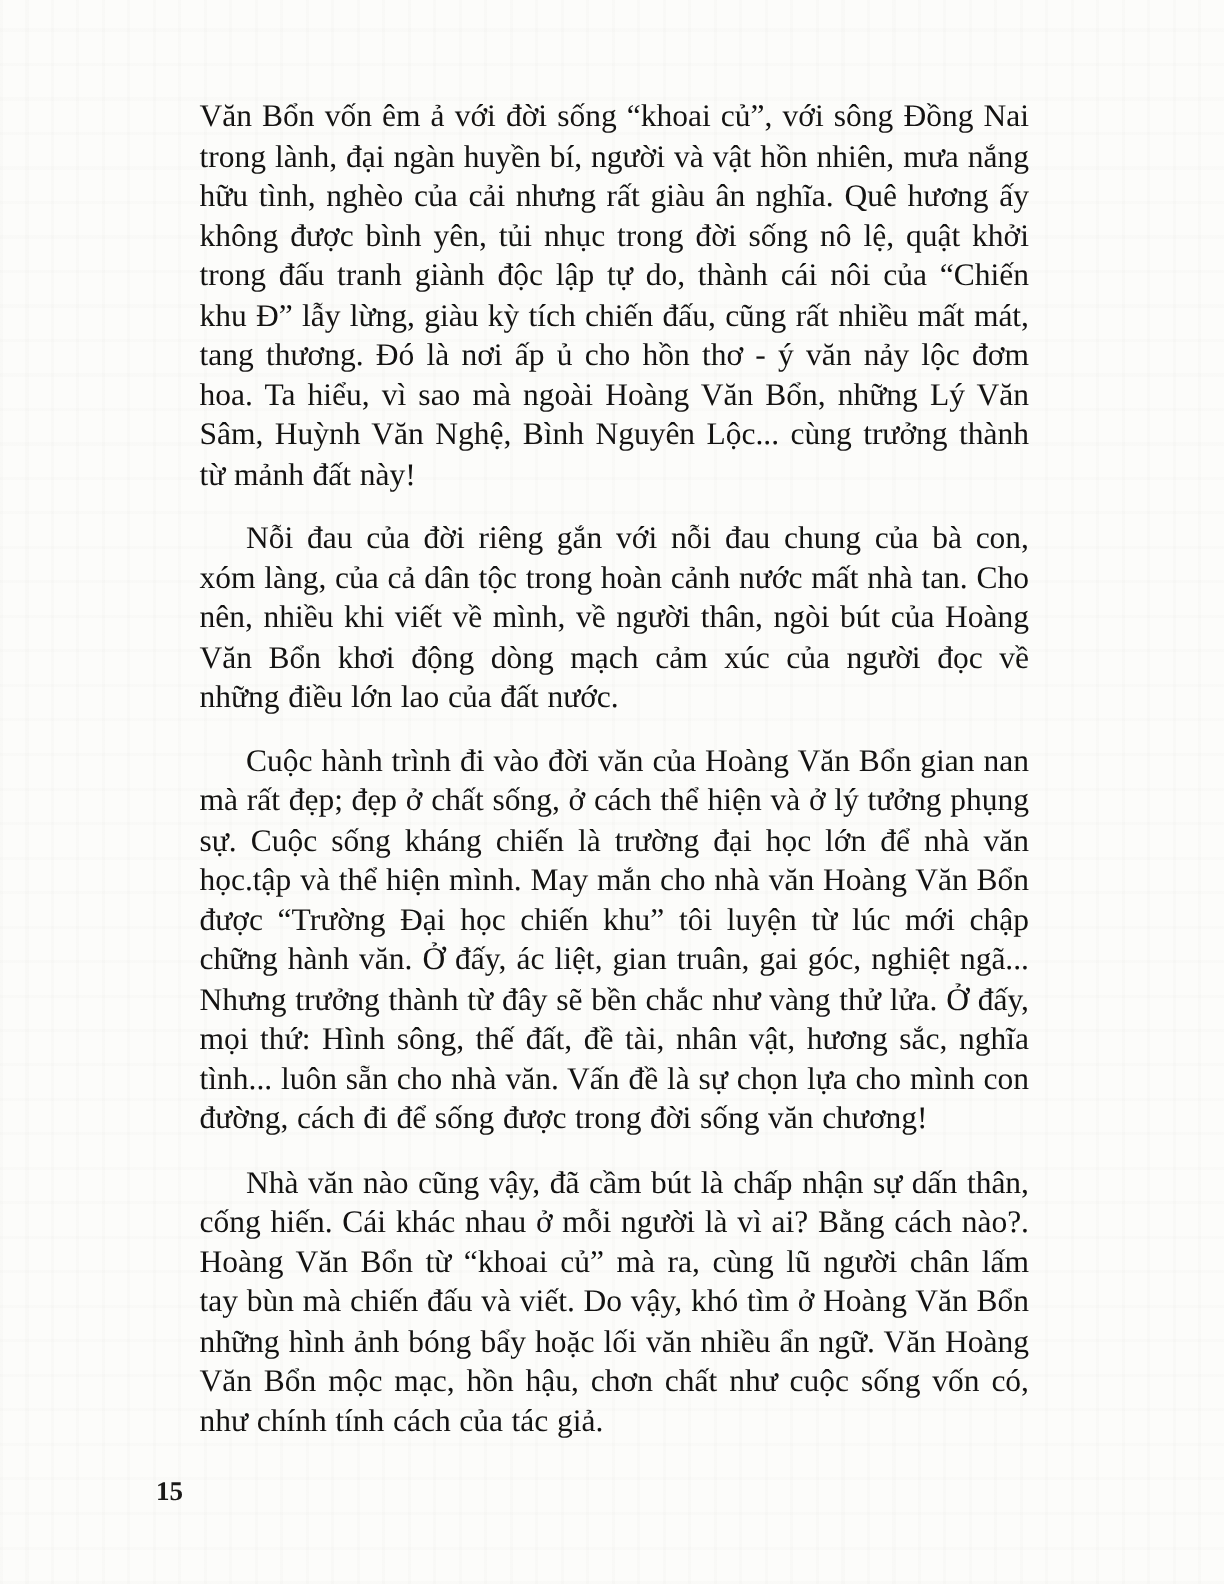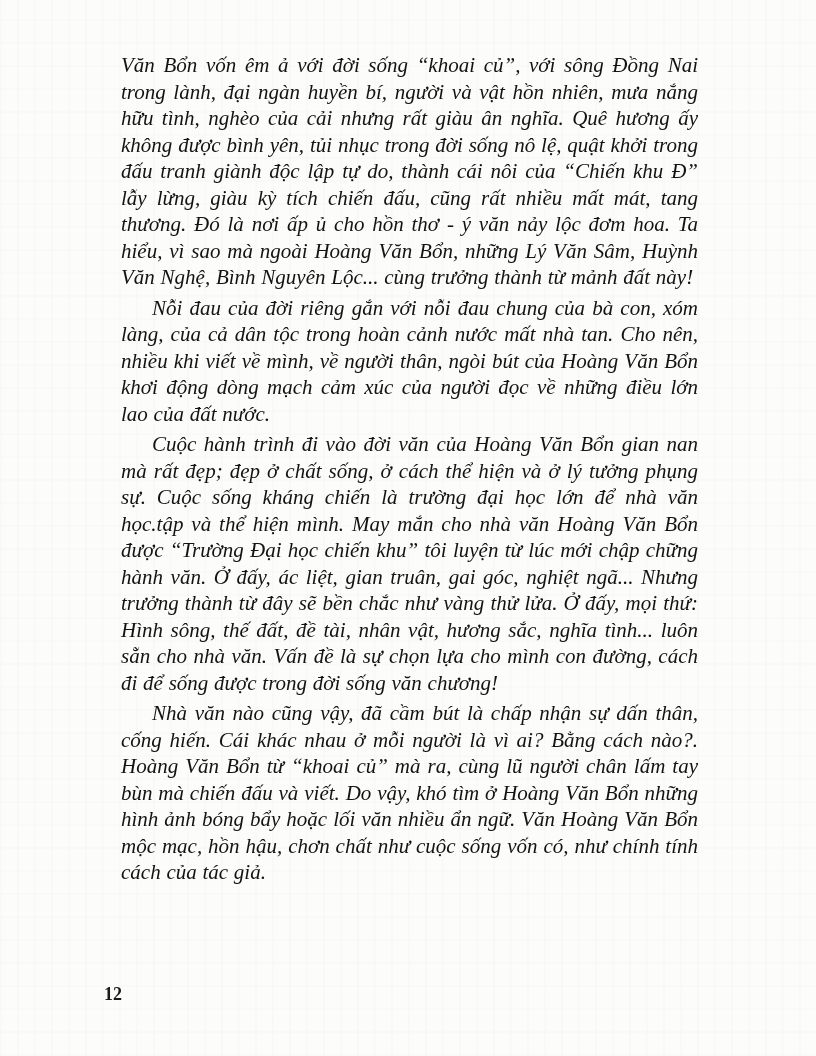--- a/index.html
+++ b/index.html
@@ -28,23 +28,22 @@
     top: 48px;
     width: 585px;
     font-size: 21px;
     line-height: 26.5px;
     color: #141312;
     text-align: justify;
     letter-spacing: 0px;
     word-spacing: 0.5px;
   }
   .text-block p {
-    margin: 4px;
+    margin: 16px;
     padding: 0;
-    font-style: italic;
   }
   .text-block p.indent {
     text-indent: 31px;
   }
   .page-number {
     position: absolute;
     left: 104px;
     top: 983px;
     font-size: 18px;
     font-weight: 700;
@@ -57,15 +56,15 @@
 
 <div class="scan-page">
 
   <div class="text-block">
     <p>Văn Bổn vốn êm ả với đời sống “khoai củ”, với sông Đồng Nai trong lành, đại ngàn huyền bí, người và vật hồn nhiên, mưa nắng hữu tình, nghèo của cải nhưng rất giàu ân nghĩa. Quê hương ấy không được bình yên, tủi nhục trong đời sống nô lệ, quật khởi trong đấu tranh giành độc lập tự do, thành cái nôi của “Chiến khu Đ” lẫy lừng, giàu kỳ tích chiến đấu, cũng rất nhiều mất mát, tang thương. Đó là nơi ấp ủ cho hồn thơ - ý văn nảy lộc đơm hoa. Ta hiểu, vì sao mà ngoài Hoàng Văn Bổn, những Lý Văn Sâm, Huỳnh Văn Nghệ, Bình Nguyên Lộc... cùng trưởng thành từ mảnh đất này!</p>
     <p class="indent">Nỗi đau của đời riêng gắn với nỗi đau chung của bà con, xóm làng, của cả dân tộc trong hoàn cảnh nước mất nhà tan. Cho nên, nhiều khi viết về mình, về người thân, ngòi bút của Hoàng Văn Bổn khơi động dòng mạch cảm xúc của người đọc về những điều lớn lao của đất nước.</p>
     <p class="indent">Cuộc hành trình đi vào đời văn của Hoàng Văn Bổn gian nan mà rất đẹp; đẹp ở chất sống, ở cách thể hiện và ở lý tưởng phụng sự. Cuộc sống kháng chiến là trường đại học lớn để nhà văn học.tập và thể hiện mình. May mắn cho nhà văn Hoàng Văn Bổn được “Trường Đại học chiến khu” tôi luyện từ lúc mới chập chững hành văn. Ở đấy, ác liệt, gian truân, gai góc, nghiệt ngã... Nhưng trưởng thành từ đây sẽ bền chắc như vàng thử lửa. Ở đấy, mọi thứ: Hình sông, thế đất, đề tài, nhân vật, hương sắc, nghĩa tình... luôn sẵn cho nhà văn. Vấn đề là sự chọn lựa cho mình con đường, cách đi để sống được trong đời sống văn chương!</p>
     <p class="indent">Nhà văn nào cũng vậy, đã cầm bút là chấp nhận sự dấn thân, cống hiến. Cái khác nhau ở mỗi người là vì ai? Bằng cách nào?. Hoàng Văn Bổn từ “khoai củ” mà ra, cùng lũ người chân lấm tay bùn mà chiến đấu và viết. Do vậy, khó tìm ở Hoàng Văn Bổn những hình ảnh bóng bẩy hoặc lối văn nhiều ẩn ngữ. Văn Hoàng Văn Bổn mộc mạc, hồn hậu, chơn chất như cuộc sống vốn có, như chính tính cách của tác giả.</p>
   </div>
 
-  <div class="page-number">12</div>
+  <div class="page-number">15</div>
 
 </div>
 
 </body></html>

